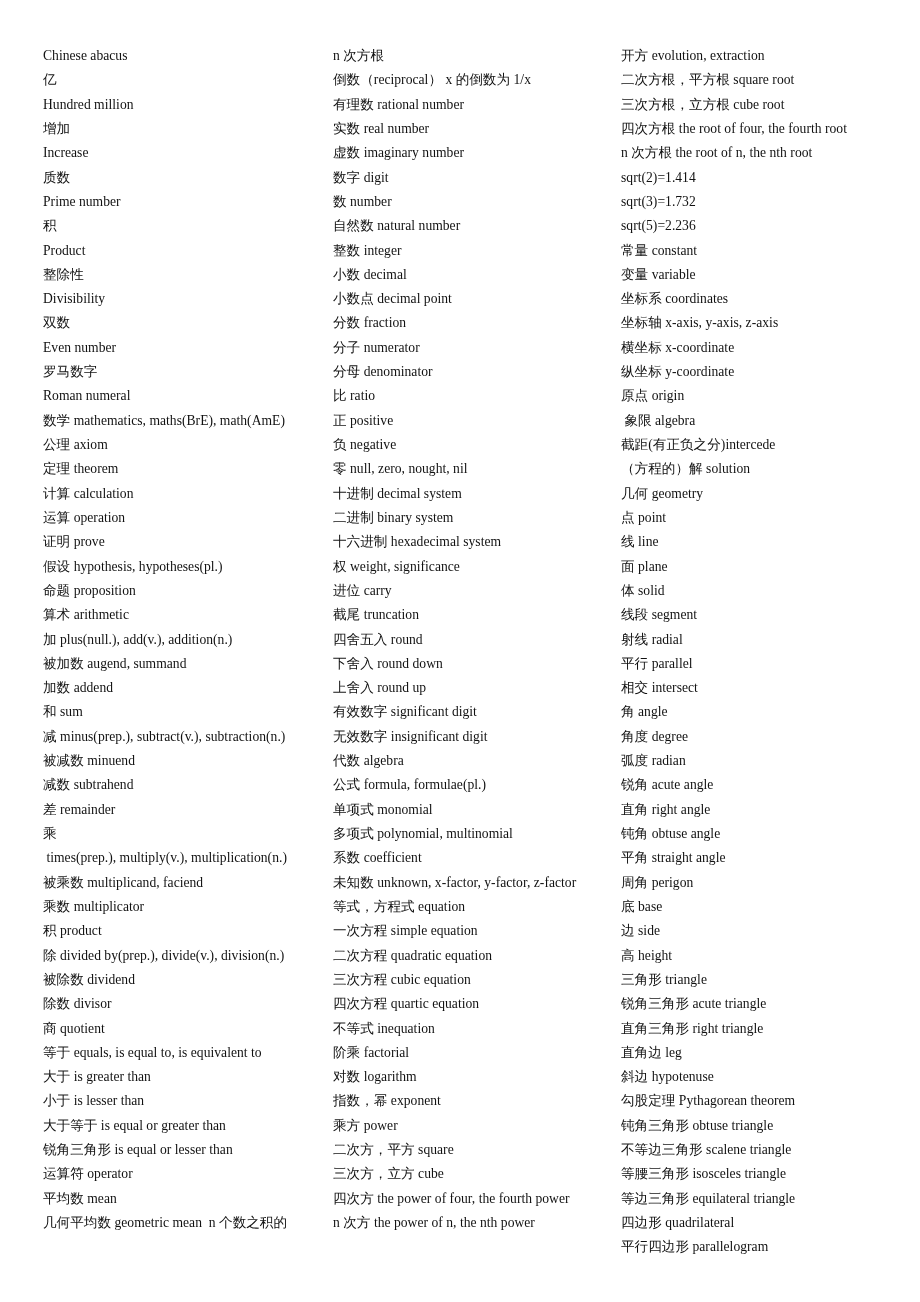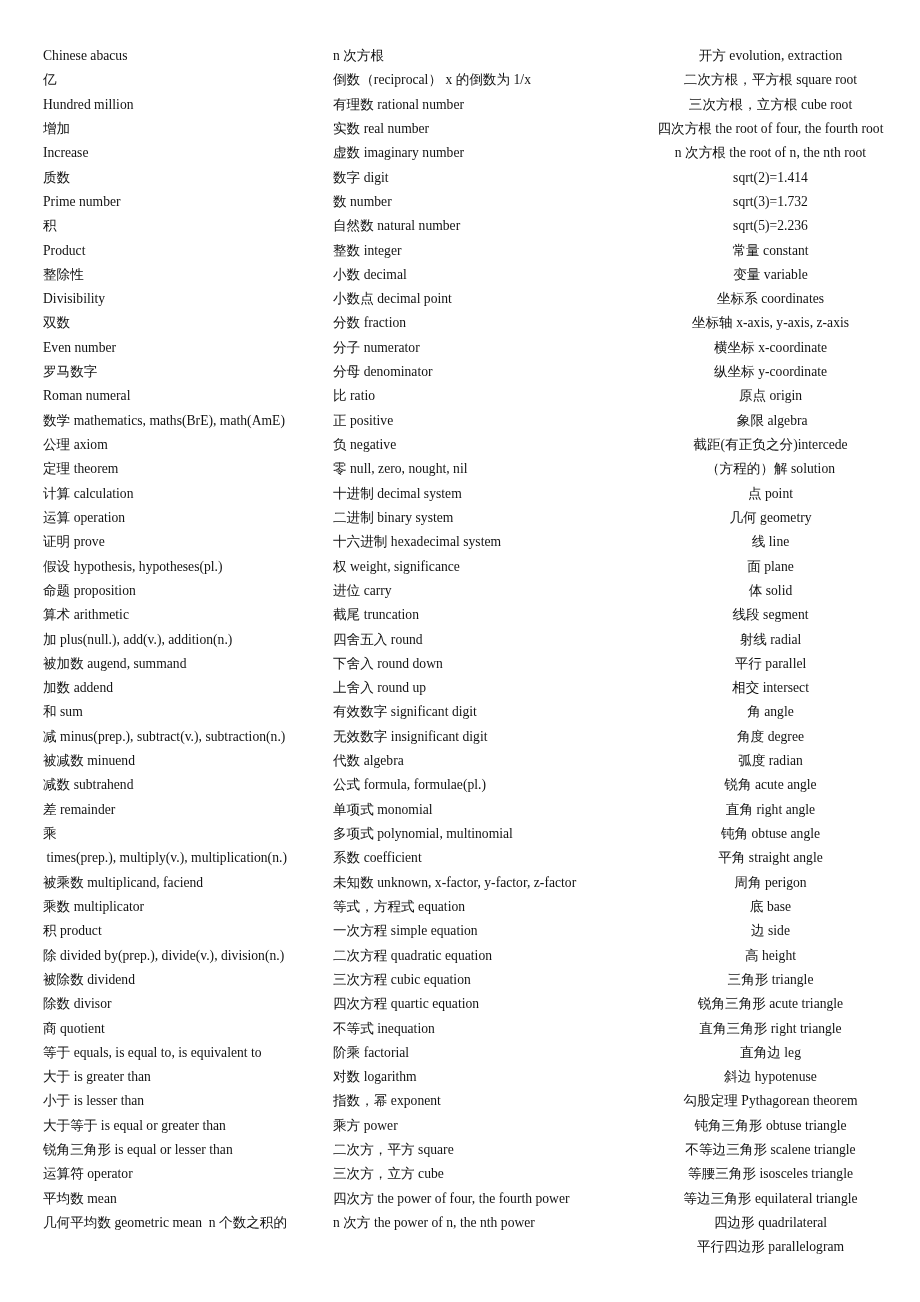--- a/index.html
+++ b/index.html
@@ -28,21 +28,21 @@
     display: flex;
     flex-direction: row;
     align-items: flex-start;
   }
   .column {
     display: flex;
     flex-direction: column;
   }
   .col-1 { width: 290px; padding-left: 43px; }
   .col-2 { width: 288px; padding-left: 0px; justify-content: center; }
-  .col-3 { width: 299px; padding-left: 0px; text-align: center; }
+  .col-3 { width: 299px; padding-left: 0px; }
   .entry {
     height: 24.32px;
     line-height: 24.32px;
     font-size: 13.6px;
     white-space: pre;
     letter-spacing: 0.02px;
     color: #111111;
   }
 </style>
 </head>
@@ -164,22 +164,22 @@
         <div class="entry">常量 constant</div>
         <div class="entry">变量 variable</div>
         <div class="entry">坐标系 coordinates</div>
         <div class="entry">坐标轴 x-axis, y-axis, z-axis</div>
         <div class="entry">横坐标 x-coordinate</div>
         <div class="entry">纵坐标 y-coordinate</div>
         <div class="entry">原点 origin</div>
         <div class="entry"> 象限 algebra</div>
         <div class="entry">截距(有正负之分)intercede</div>
         <div class="entry">（方程的）解 solution</div>
+        <div class="entry">几何 geometry</div>
         <div class="entry">点 point</div>
-        <div class="entry">几何 geometry</div>
         <div class="entry">线 line</div>
         <div class="entry">面 plane</div>
         <div class="entry">体 solid</div>
         <div class="entry">线段 segment</div>
         <div class="entry">射线 radial</div>
         <div class="entry">平行 parallel</div>
         <div class="entry">相交 intersect</div>
         <div class="entry">角 angle</div>
         <div class="entry">角度 degree</div>
         <div class="entry">弧度 radian</div>

